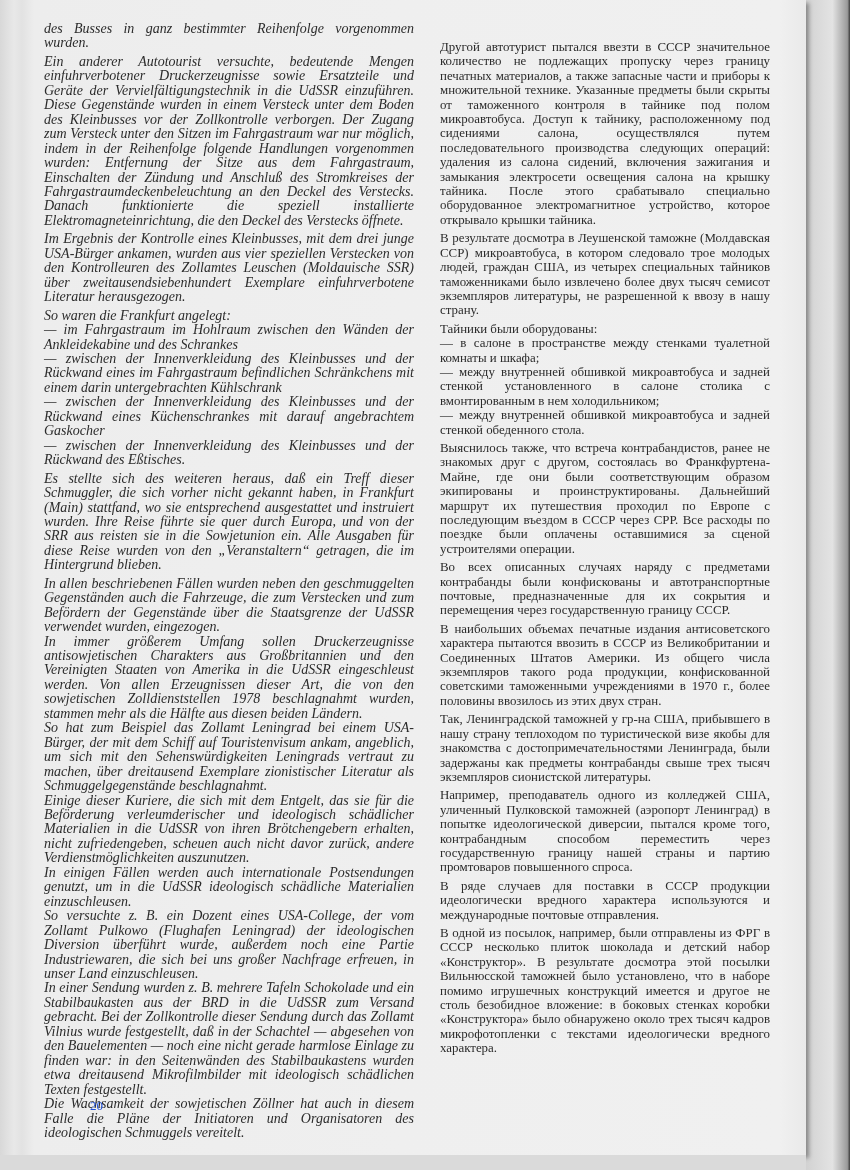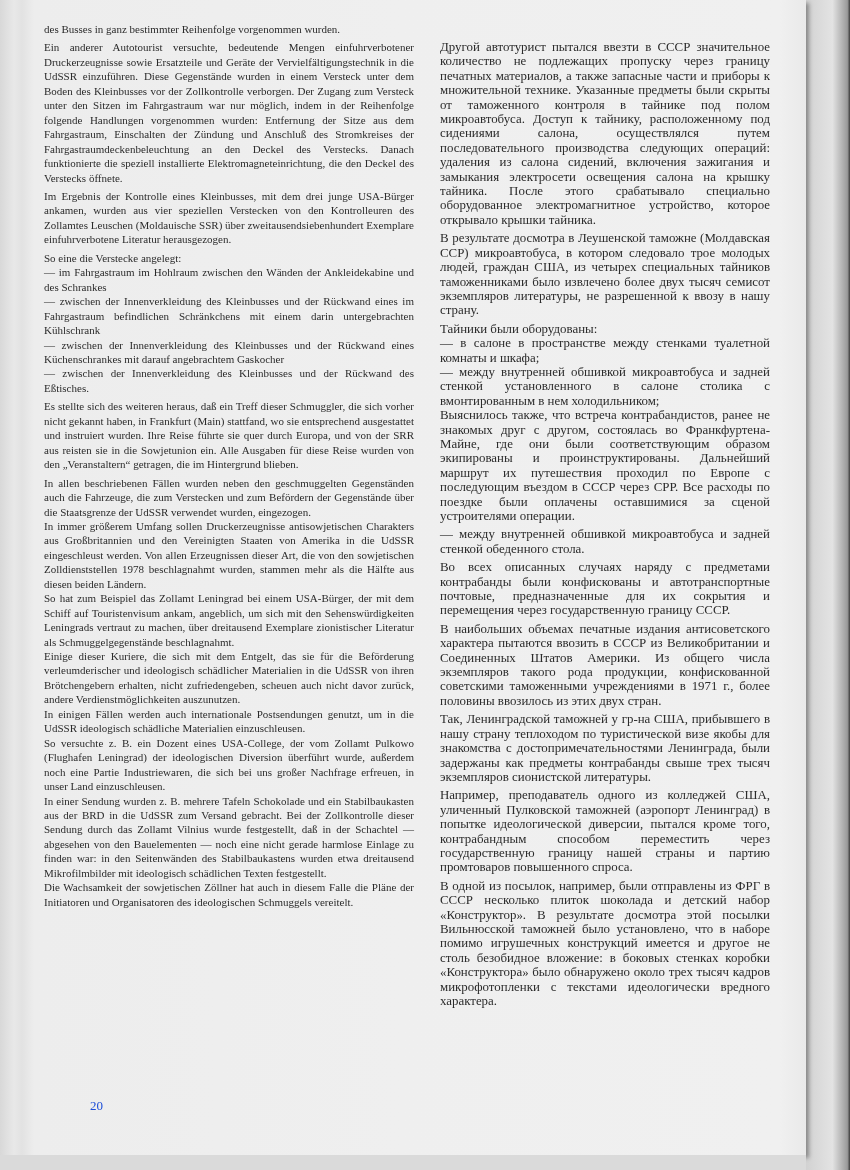--- a/index.html
+++ b/index.html
@@ -27,21 +27,21 @@
     background: #dadada;
   }
   .col {
     position: absolute; top: 22px;
     color: #2b2b2b;
     font-size: 12.2px;
     line-height: 14.4px;
     text-align: justify;
     hyphens: manual;
   }
-  .col-de { left: 44px; width: 370px; font-family: "Liberation Serif", serif; font-size: 11px; line-height: 14.45px; }
+  .col-de { left: 44px; width: 370px; font-family: "Liberation Serif", serif; font-size: 14px; line-height: 14.45px; font-style: italic; }
   .col-ru { left: 440px; width: 330px; font-family: "Liberation Serif", serif; font-size: 12.9px; line-height: 14.4px; top: 40px; }
   .para { margin: 0 0 4px 0; }
   .para.tight { margin-bottom: 0; }
   .dash-item { margin: 0; }
   .page-number {
     position: absolute; left: 46px; top: 1098px;
     font-family: "Liberation Serif", serif; font-size: 13px; color: #1d4ed8; margin-left: 44px;
   }
 </style>
 </head>
@@ -49,21 +49,21 @@
 
 <div class="scan-bg"></div>
 <div class="right-strip"></div>
 <div class="page"></div>
 <div class="bottom-strip"></div>
 
 <div class="col col-de" lang="de">
   <p class="para">des Busses in ganz bestimmter Reihenfolge vorgenommen wurden.</p>
   <p class="para">Ein anderer Autotourist versuchte, bedeutende Mengen einfuhrverbotener Druckerzeugnisse sowie Ersatzteile und Geräte der Vervielfältigungstechnik in die UdSSR einzuführen. Diese Gegenstände wurden in einem Versteck unter dem Boden des Kleinbusses vor der Zollkontrolle verborgen. Der Zugang zum Versteck unter den Sitzen im Fahrgastraum war nur möglich, indem in der Reihenfolge folgende Handlungen vorgenommen wurden: Entfernung der Sitze aus dem Fahrgastraum, Einschalten der Zündung und Anschluß des Stromkreises der Fahrgastraumdeckenbeleuchtung an den Deckel des Verstecks. Danach funktionierte die speziell installierte Elektromagneteinrichtung, die den Deckel des Verstecks öffnete.</p>
   <p class="para">Im Ergebnis der Kontrolle eines Kleinbusses, mit dem drei junge USA-Bürger ankamen, wurden aus vier speziellen Verstecken von den Kontrolleuren des Zollamtes Leuschen (Moldauische SSR) über zweitausendsiebenhundert Exemplare einfuhrverbotene Literatur herausgezogen.</p>
-  <p class="dash-item">So eine die Verstecke angelegt:</p>
+  <p class="dash-item">So waren die Frankfurt angelegt:</p>
   <p class="dash-item">— im Fahrgastraum im Hohlraum zwischen den Wänden der Ankleidekabine und des Schrankes</p>
   <p class="dash-item">— zwischen der Innenverkleidung des Kleinbusses und der Rückwand eines im Fahrgastraum befindlichen Schränkchens mit einem darin untergebrachten Kühlschrank</p>
   <p class="dash-item">— zwischen der Innenverkleidung des Kleinbusses und der Rückwand eines Küchenschrankes mit darauf angebrachtem Gaskocher</p>
   <p class="para">— zwischen der Innenverkleidung des Kleinbusses und der Rückwand des Eßtisches.</p>
   <p class="para">Es stellte sich des weiteren heraus, daß ein Treff dieser Schmuggler, die sich vorher nicht gekannt haben, in Frankfurt (Main) stattfand, wo sie entsprechend ausgestattet und instruiert wurden. Ihre Reise führte sie quer durch Europa, und von der SRR aus reisten sie in die Sowjetunion ein. Alle Ausgaben für diese Reise wurden von den „Veranstaltern“ getragen, die im Hintergrund blieben.</p>
   <p class="para tight">In allen beschriebenen Fällen wurden neben den geschmuggelten Gegenständen auch die Fahrzeuge, die zum Verstecken und zum Befördern der Gegenstände über die Staatsgrenze der UdSSR verwendet wurden, eingezogen.</p>
   <p class="para tight">In immer größerem Umfang sollen Druckerzeugnisse antisowjetischen Charakters aus Großbritannien und den Vereinigten Staaten von Amerika in die UdSSR eingeschleust werden. Von allen Erzeugnissen dieser Art, die von den sowjetischen Zolldienststellen 1978 beschlagnahmt wurden, stammen mehr als die Hälfte aus diesen beiden Ländern.</p>
   <p class="para tight">So hat zum Beispiel das Zollamt Leningrad bei einem USA-Bürger, der mit dem Schiff auf Touristenvisum ankam, angeblich, um sich mit den Sehenswürdigkeiten Leningrads vertraut zu machen, über dreitausend Exemplare zionistischer Literatur als Schmuggelgegenstände beschlagnahmt.</p>
   <p class="para tight">Einige dieser Kuriere, die sich mit dem Entgelt, das sie für die Beförderung verleumderischer und ideologisch schädlicher Materialien in die UdSSR von ihren Brötchengebern erhalten, nicht zufriedengeben, scheuen auch nicht davor zurück, andere Verdienstmöglichkeiten auszunutzen.</p>
   <p class="para tight">In einigen Fällen werden auch internationale Postsendungen genutzt, um in die UdSSR ideologisch schädliche Materialien einzuschleusen.</p>
@@ -71,23 +71,24 @@
   <p class="para tight">In einer Sendung wurden z. B. mehrere Tafeln Schokolade und ein Stabilbaukasten aus der BRD in die UdSSR zum Versand gebracht. Bei der Zollkontrolle dieser Sendung durch das Zollamt Vilnius wurde festgestellt, daß in der Schachtel — abgesehen von den Bauelementen — noch eine nicht gerade harmlose Einlage zu finden war: in den Seitenwänden des Stabilbaukastens wurden etwa dreitausend Mikrofilmbilder mit ideologisch schädlichen Texten festgestellt.</p>
   <p class="para tight">Die Wachsamkeit der sowjetischen Zöllner hat auch in diesem Falle die Pläne der Initiatoren und Organisatoren des ideologischen Schmuggels vereitelt.</p>
 </div>
 
 <div class="col col-ru" lang="ru">
   <p class="para">Другой автотурист пытался ввезти в СССР значительное количество не подлежащих пропуску через границу печатных материалов, а также запасные части и приборы к множительной технике. Указанные предметы были скрыты от таможенного контроля в тайнике под полом микроавтобуса. Доступ к тайнику, расположенному под сидениями салона, осуществлялся путем последовательного производства следующих операций: удаления из салона сидений, включения зажигания и замыкания электросети освещения салона на крышку тайника. После этого срабатывало специально оборудованное электромагнитное устройство, которое открывало крышки тайника.</p>
   <p class="para">В результате досмотра в Леушенской таможне (Молдавская ССР) микроавтобуса, в котором следовало трое молодых людей, граждан США, из четырех специальных тайников таможенниками было извлечено более двух тысяч семисот экземпляров литературы, не разрешенной к ввозу в нашу страну.</p>
   <p class="dash-item">Тайники были оборудованы:</p>
   <p class="dash-item">— в салоне в пространстве между стенками туалетной комнаты и шкафа;</p>
   <p class="dash-item">— между внутренней обшивкой микроавтобуса и задней стенкой установленного в салоне столика с вмонтированным в нем холодильником;</p>
+  <p class="para">— между внутренней обшивкой микроавтобуса и задней стенкой обеденного стола.</p>
   <p class="para">Выяснилось также, что встреча контрабандистов, ранее не знакомых друг с другом, состоялась во Франкфуртена-Майне, где они были соответствующим образом экипированы и проинструктированы. Дальнейший маршрут их путешествия проходил по Европе с последующим въездом в СССР через СРР. Все расходы по поездке были оплачены оставшимися за сценой устроителями операции.</p>
-  <p class="para">— между внутренней обшивкой микроавтобуса и задней стенкой обеденного стола.</p>
   <p class="para">Во всех описанных случаях наряду с предметами контрабанды были конфискованы и автотранспортные почтовые, предназначенные для их сокрытия и перемещения через государственную границу СССР.</p>
-  <p class="para">В наибольших объемах печатные издания антисоветского характера пытаются ввозить в СССР из Великобритании и Соединенных Штатов Америки. Из общего числа экземпляров такого рода продукции, конфискованной советскими таможенными учреждениями в 1971 г., более половины ввозилось из этих двух стран.</p>
+  <p class="para">В наибольших объемах печатные издания антисоветского характера пытаются ввозить в СССР из Великобритании и Соединенных Штатов Америки. Из общего числа экземпляров такого рода продукции, конфискованной советскими таможенными учреждениями в 1970 г., более половины ввозилось из этих двух стран.</p>
   <p class="para">Так, Ленинградской таможней у гр-на США, прибывшего в нашу страну теплоходом по туристической визе якобы для знакомства с достопримечательностями Ленинграда, были задержаны как предметы контрабанды свыше трех тысяч экземпляров сионистской литературы.</p>
   <p class="para">Например, преподаватель одного из колледжей США, уличенный Пулковской таможней (аэропорт Ленинград) в попытке идеологической диверсии, пытался кроме того, контрабандным способом переместить через государственную границу нашей страны и партию промтоваров повышенного спроса.</p>
+  <p class="para">В ряде случаев для поставки в СССР продукции идеологически вредного характера используются и международные почтовые отправления.</p>
   <p class="para tight">В одной из посылок, например, были отправлены из ФРГ в СССР несколько плиток шоколада и детский набор «Конструктор». В результате досмотра этой посылки Вильнюсской таможней было установлено, что в наборе помимо игрушечных конструкций имеется и другое не столь безобидное вложение: в боковых стенках коробки «Конструктора» было обнаружено около трех тысяч кадров микрофотопленки с текстами идеологически вредного характера.</p>
 
 </div>
 
 <div class="page-number">20</div>
 
 </body></html>

